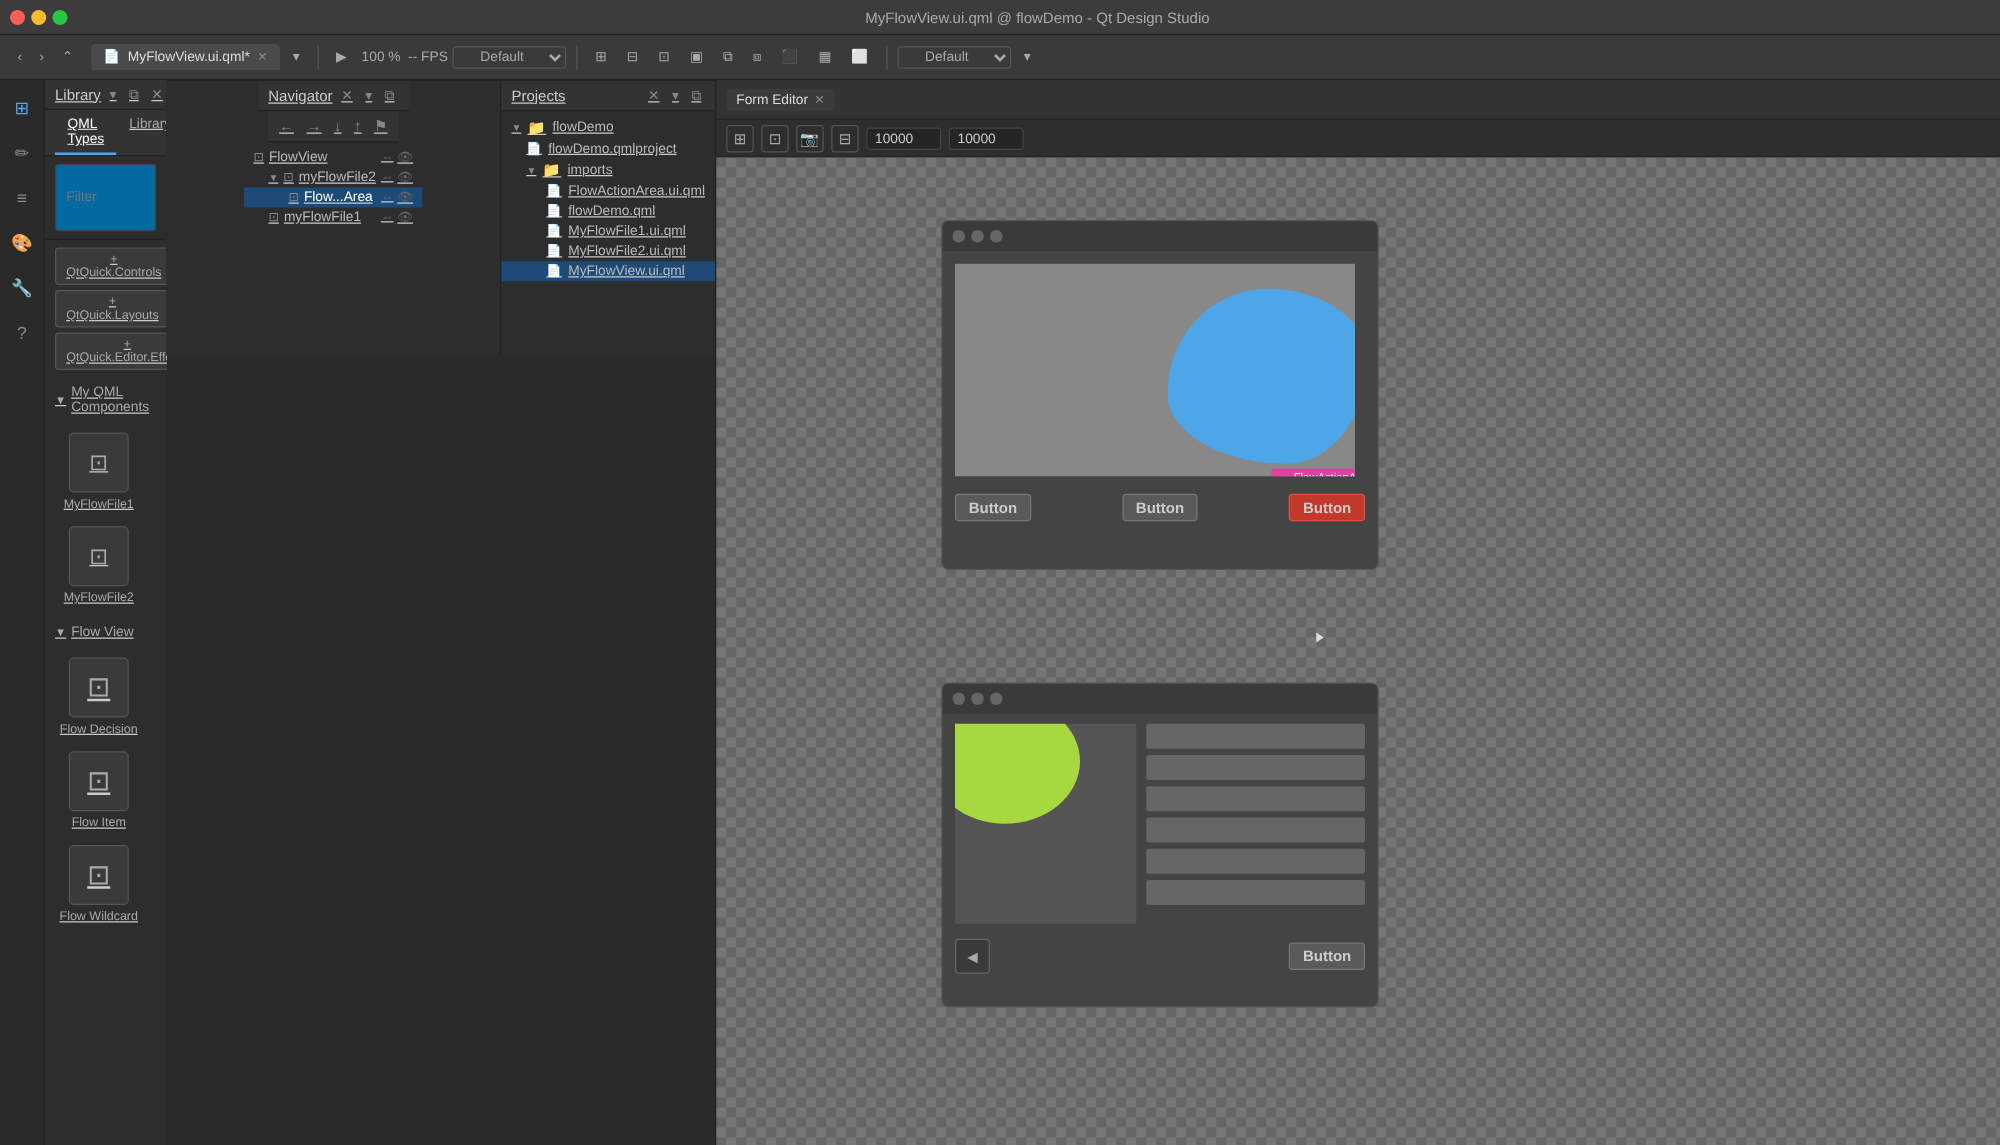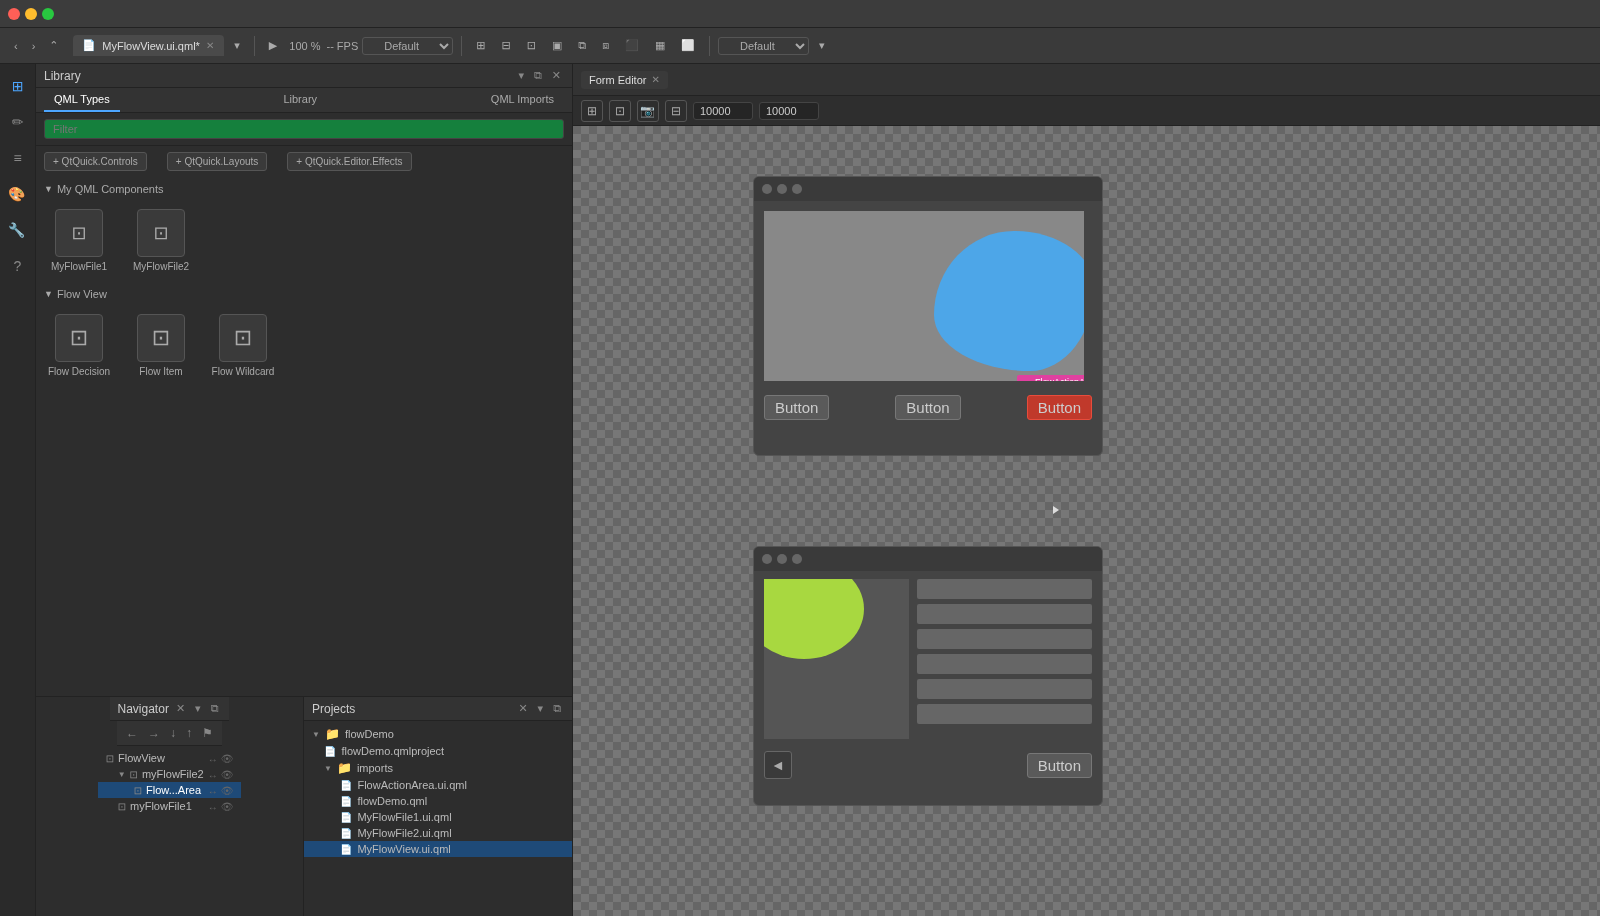--- a/index.html
+++ b/index.html
@@ -108,23 +108,24 @@
     .main-area {
       display: flex;
       flex: 1;
       overflow: hidden;
     }
 
     
     .left-panel {
       width: 537px;
       display: flex;
-      flex-direction: column;
+      flex-direction: row;
       border-right: 1px solid #222;
       flex-shrink: 0;
+      text-decoration: underline;
     }
 
     
     .library-panel {
       flex: 1;
       display: flex;
       flex-direction: column;
       background: #2d2d2d;
       overflow: hidden;
     }
@@ -171,36 +172,36 @@
     .panel-tab.active {
       color: #fff;
       border-bottom-color: #4da6ff;
     }
     .panel-filter {
       padding: 6px 8px;
       border-bottom: 1px solid #222;
     }
     .filter-input {
       width: 100%;
-      background: #15803d;
+      background: #0369a1;
       border: 1px solid #444;
       color: #ccc;
-      padding: 3px 8px;
+      padding: 20px 8px;
       border-radius: 3px;
       font-size: 11px;
     }
     .library-content {
       flex: 1;
       overflow-y: auto;
       padding: 6px 8px;
     }
     .library-buttons {
       display: flex;
       flex-wrap: wrap;
-      gap: 20px;
+      gap: 4px;
       margin-bottom: 8px;
     }
     .lib-add-btn {
       background: #3a3a3a;
       border: 1px solid #555;
       color: #aaa;
       padding: 3px 8px;
       border-radius: 3px;
       font-size: 10px;
       cursor: pointer;
@@ -493,21 +494,22 @@
       padding: 4px 10px;
       gap: 8px;
       justify-content: space-between;
     }
     .flow-btn {
       background: #5a5a5a;
       border: 1px solid #777;
       color: #ccc;
       padding: 3px 10px;
       border-radius: 3px;
-      font-size: 15px;
+      font-size: 12px;
+      font-weight: bold;
     }
     .flow-btn.active {
       background: #c0392b;
       border-color: #e74c3c;
     }
 
     
     .flow-window-2 {
       top: 420px;
       left: 180px;
@@ -616,20 +618,21 @@
   </style>
 </head>
 <body>
 
 <div class="titlebar">
   <div class="traffic-lights">
     <div class="traffic-light tl-red"></div>
     <div class="traffic-light tl-yellow"></div>
     <div class="traffic-light tl-green"></div>
   </div>
+  <span class="titlebar-title">MyFlowView.ui.qml @ flowDemo - Qt Design Studio</span>
 </div>
 
 <div class="toolbar">
   <div class="toolbar-nav">
     <button class="toolbar-btn">‹</button>
     <button class="toolbar-btn">›</button>
     <button class="toolbar-btn">⌃</button>
   </div>
   <div class="file-tab">
     <span>📄</span>

